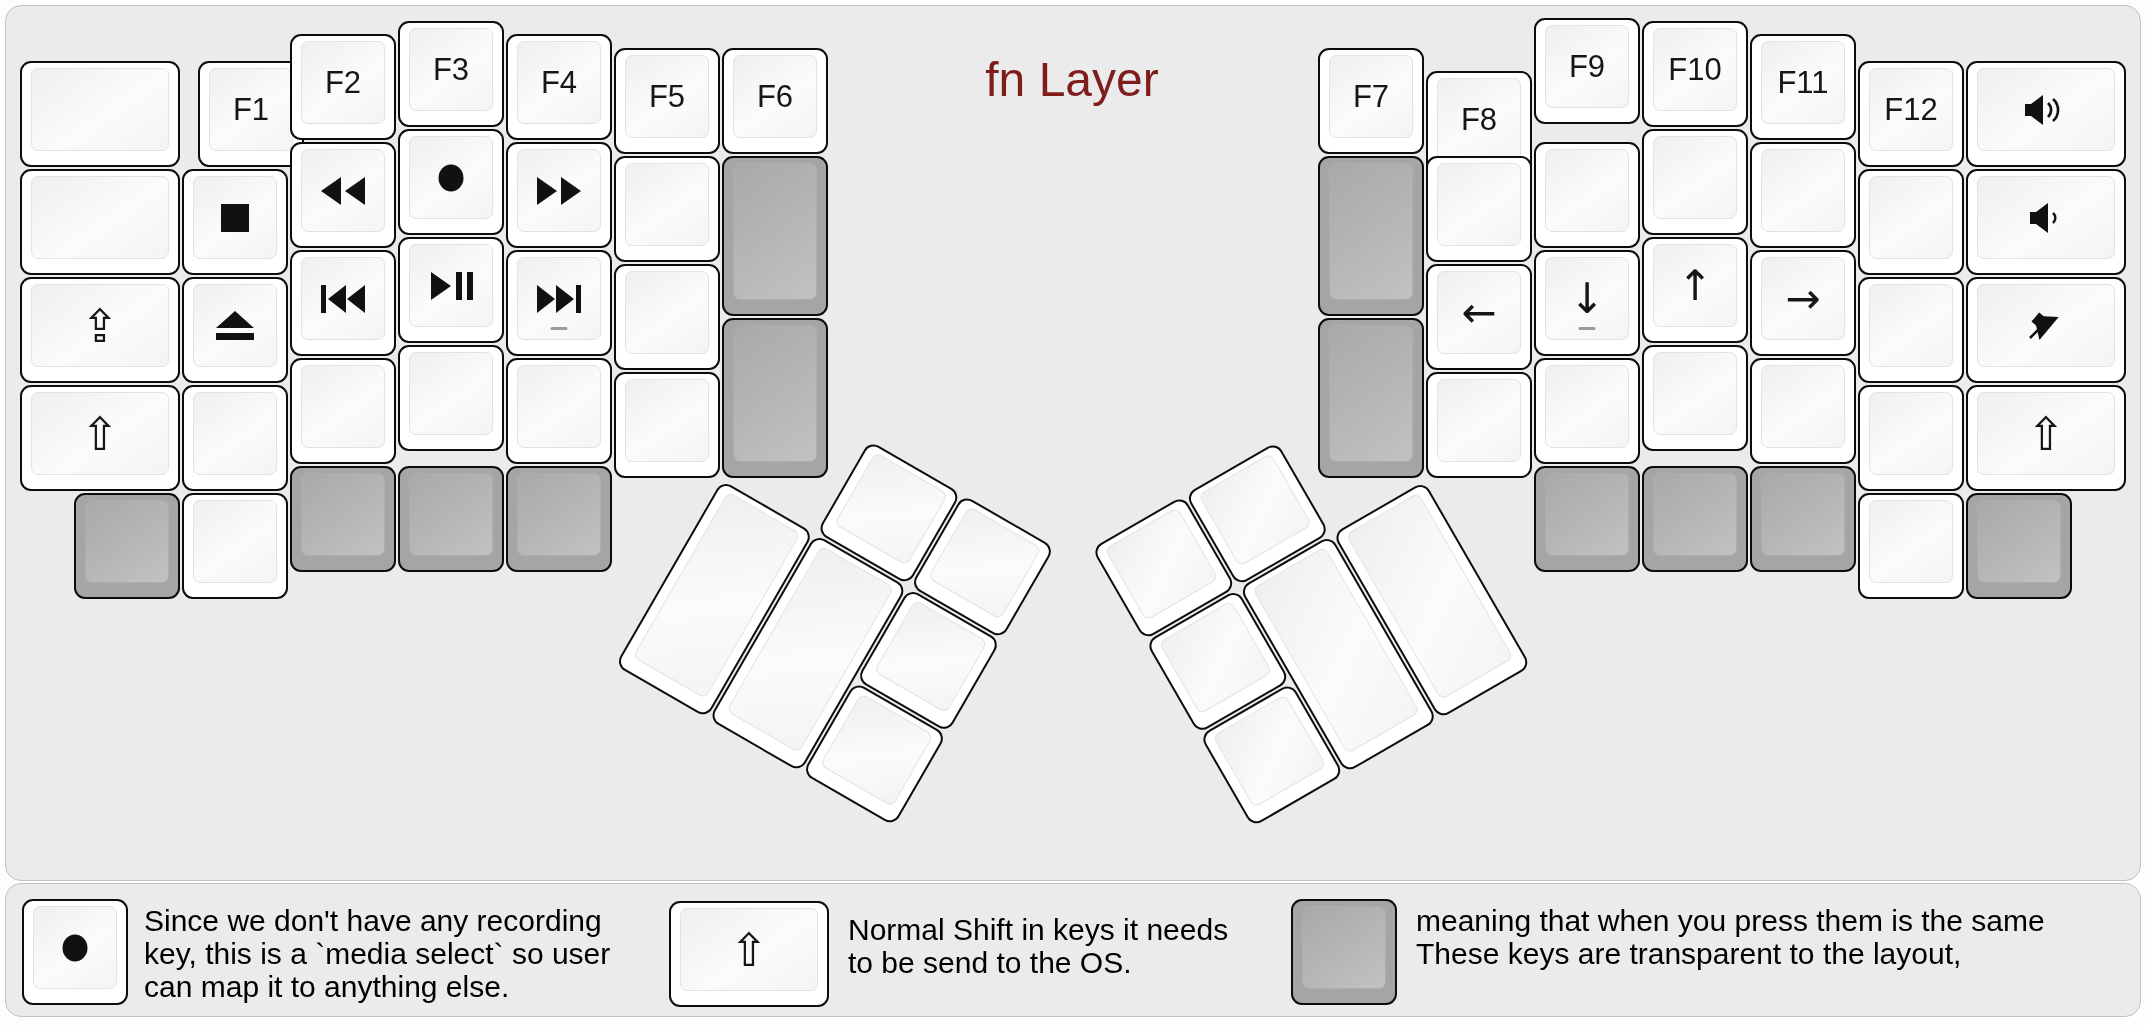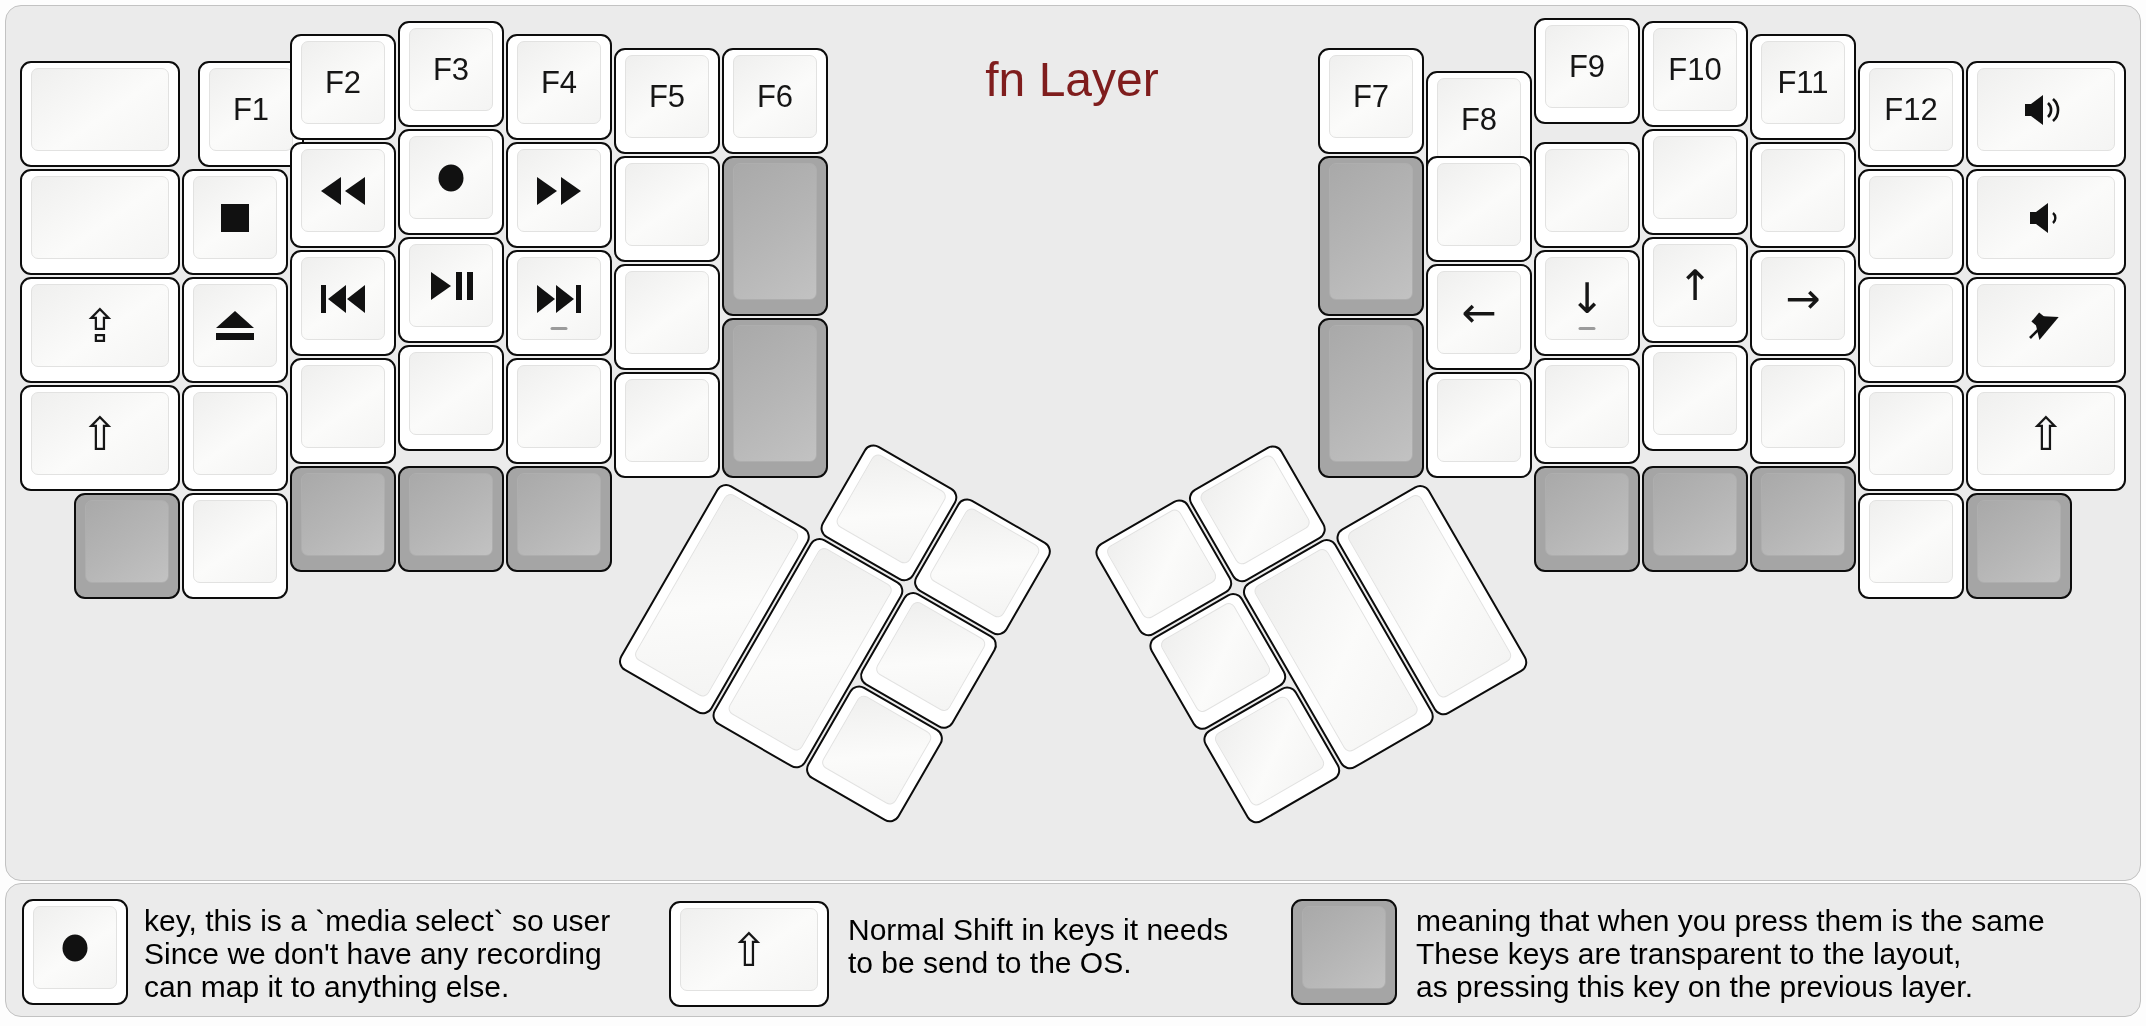--- a/index.html
+++ b/index.html
@@ -431,35 +431,34 @@
   </div>
 <div class="section" id="legend">
     <div class="key" style="left: 16px; top: 15px;">
     <div class="inner">
         <svg class="icon">
           <use href="#sym-record"></use>
         </svg>
       </div>
   </div>
     <div class="legend-text" style="left: 138px; top: 20px;">
+      <div>Since we don't have any recording</div>
       <div>key, this is a `media select` so user</div>
-      <div>Since we don't have any recording</div>
       <div>can map it to anything else.</div>
     </div>
     <div class="key" style="width: 160px; left: 663px; top: 17px;">
     <div class="inner">
         <span class="label sym">⇧</span>
       </div>
   </div>
     <div class="legend-text" style="left: 842px; top: 29px;">
       <div>Normal Shift in keys it needs</div>
       <div>to be send to the OS.</div>
     </div>
     <div class="key gray" style="left: 1285px; top: 15px;">
     <div class="inner"></div>
   </div>
     <div class="legend-text" style="left: 1410px; top: 20px;">
       <div>meaning that when you press them is the same</div>
       <div>These keys are transparent to the layout,</div>
-      <div>as pressing this key on the previous layer.</div>
     </div>
   </div>
 <div class="title">fn Layer</div>
 
 </body></html>

